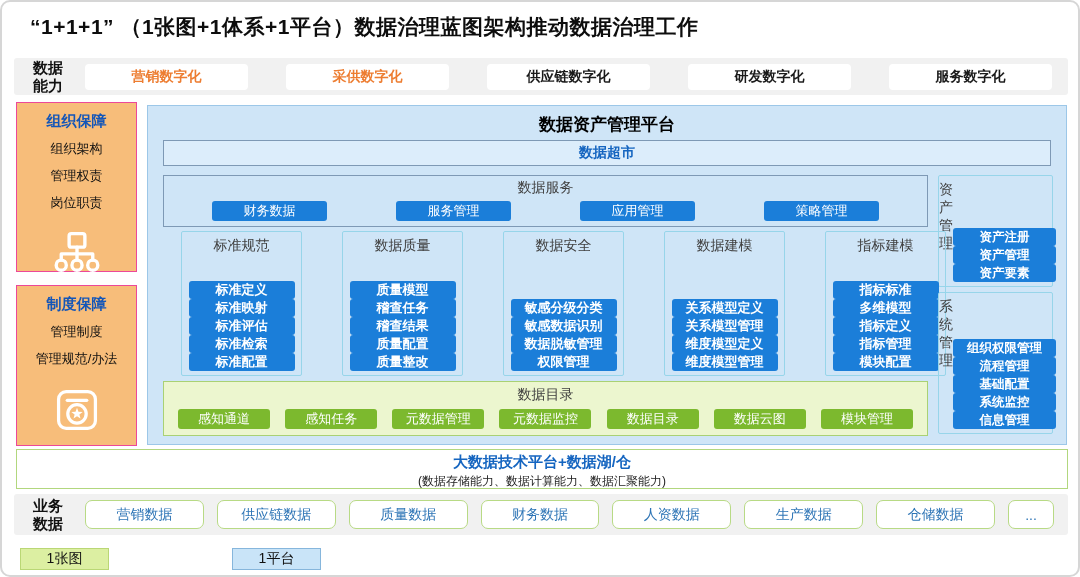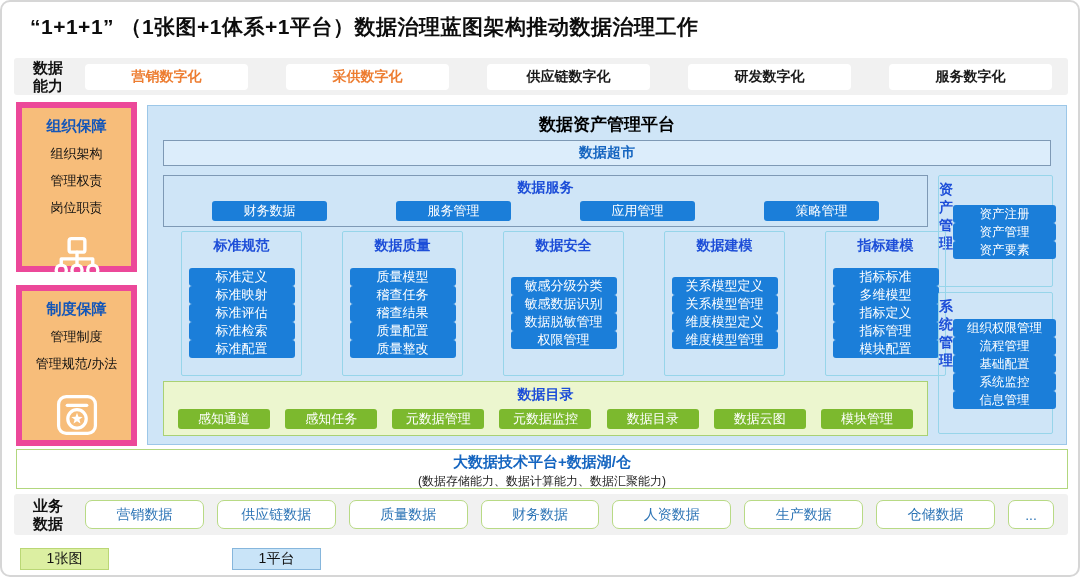--- a/index.html
+++ b/index.html
@@ -34,54 +34,54 @@
   .biz-btns { flex:1; display:flex; gap:13px; margin-right:14px; align-items:center; }
   .biz-btn {
     flex:1; height:29px; background:#fff; border:1.5px solid #b8da85;
     border-radius:7px; color:#2e75b6; font-size:14px;
     display:flex; align-items:center; justify-content:center;
   }
   .biz-btn.dots { flex:0 0 46px; }
   
   .side-panel {
     position:absolute; left:14px; width:121px; background:#f7bd7a;
-    border:6px solid #ec4899; text-align:center;
+    border:1px solid #ec4899; text-align:center;
   }
   .side-panel.p1 { top:100px; height:170px; }
   .side-panel.p2 { top:283px; height:161px; }
   .side-title { margin-top:9px; font-size:15px; font-weight:bold; color:#1456b8; }
   .side-item { margin-top:9px; font-size:13px; color:#111; }
   .side-icon { margin-top:16px; display:flex; justify-content:center; }
   
   .platform {
     position:absolute; left:145px; top:103px; width:920px; height:340px;
     background:#cfe5f7; border:1px solid #9cc7e8;
   }
   .platform-title { text-align:center; margin-top:7px; font-size:17px; font-weight:bold; color:#000; }
   .market-bar {
     position:absolute; left:15px; top:34px; width:888px; height:26px;
     background:#dcedfb; border:1px solid #7e99b5;
     display:flex; align-items:center; justify-content:center;
     font-size:14px; font-weight:bold; color:#1565c0;
   }
   .service-box { position:absolute; left:15px; top:69px; width:765px; height:52px; border:1px solid #7e99b5; }
-  .box-title { text-align:center; font-size:14px; font-weight:bold; color:#1d4ed8; }
+  .box-title { text-align:center; font-size:14px; font-weight:normal; color:#404040; }
   .service-box .box-title { margin-top:3px; }
   .service-btns { display:flex; justify-content:space-between; padding:4px 48px 0; }
   .btn-blue {
     background:#1b7ed9; color:#fff; font-size:13px; border-radius:3px;
     text-align:center; height:20px; line-height:20px; cursor:default;
   }
   .service-btns .btn-blue { width:115px; }
   .columns { position:absolute; left:33px; top:125px; width:765px; height:145px; display:flex; justify-content:space-between; }
   .col {
     width:121px; border:1px solid #97d5ea; border-radius:2px;
     display:flex; flex-direction:column; padding:5px 0 4px;
   }
-  .col-items { flex:1; display:flex; flex-direction:column; justify-content:center; align-items:center; }
+  .col-items { flex:1; display:flex; flex-direction:column; justify-content:flex-end; align-items:center;font-weight:bold; }
   .col .btn-blue { width:106px; height:18px; line-height:18px; }
   .right-box { position:absolute; left:790px; width:115px; border:1px solid #97d5ea; border-radius:2px; display:flex; flex-direction:row; padding:5px 0 4px; }
   .asset-box { top:69px; height:112px; }
   .system-box { top:186px; height:142px; }
   .right-box .btn-blue { width:103px; height:18px; line-height:18px; font-size:12.5px; }
   .catalog-box {
     position:absolute; left:15px; top:275px; width:765px; height:55px;
     background:#ecf6cf; border:1px solid #a9d174;
   }
   .catalog-box .box-title { margin-top:4px; }

